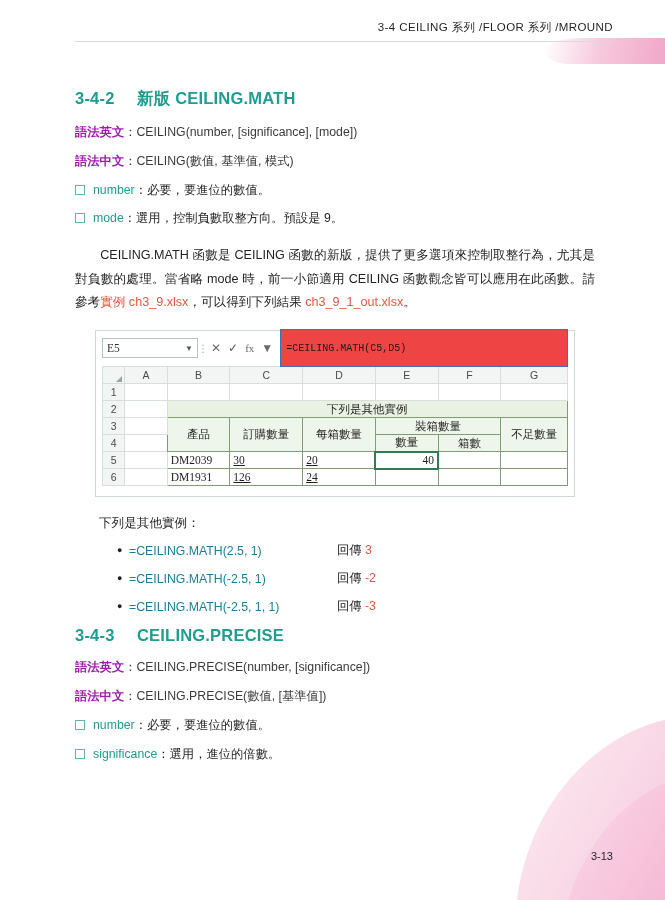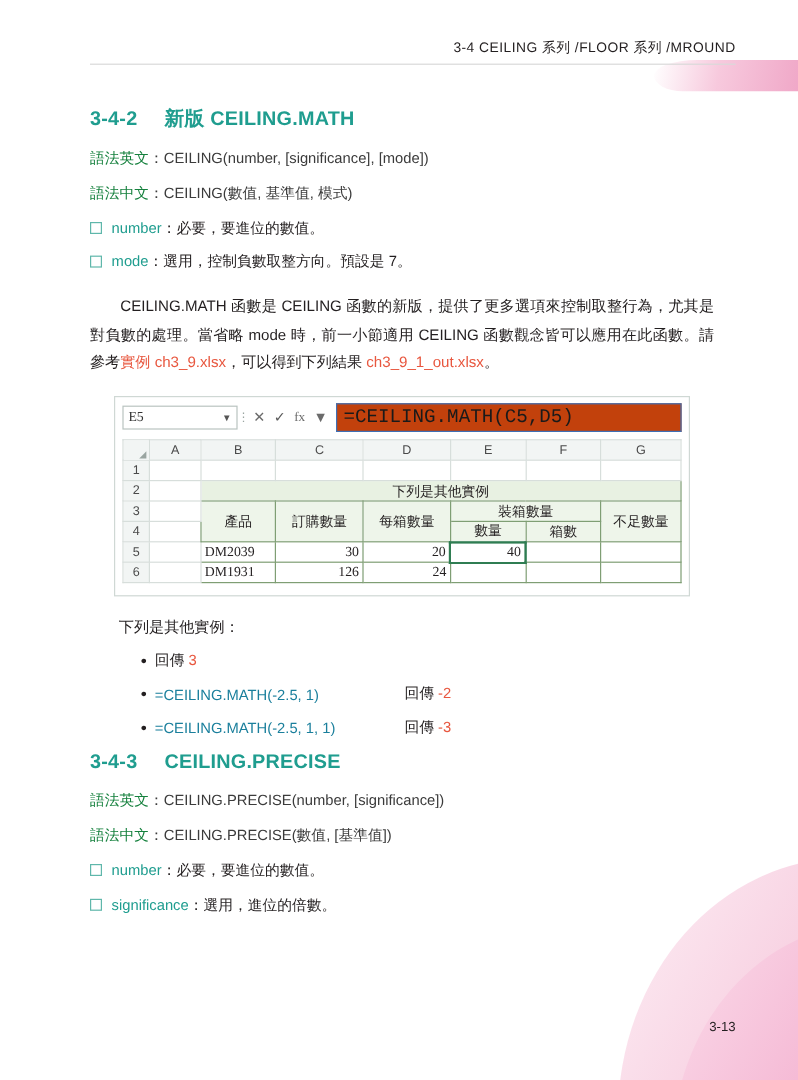--- a/index.html
+++ b/index.html
@@ -12,21 +12,21 @@
     background: #ffffff;
     font-family: "Liberation Sans", sans-serif;
     color: #231f20;
     position: relative;
     overflow: hidden;
   }
 
   
   .page-header {
     position: absolute;
-    top: 28px;
+    top: 16px;
     left: 0;
     width: 665px;
     height: 30px;
   }
   .header-swash {
     position: absolute;
     right: 0;
     top: 22px;
     width: 120px;
     height: 26px;
@@ -75,22 +75,22 @@
     display: inline-block;
   }
 
   .syntax-line {
     font-size: 12.3px;
     margin: 0 0 11px 0;
     line-height: 1.45;
     color: #231f20;
   }
   .syntax-line .lbl {
-    color: #15803d;
-    font-weight: normal;
+    color: #a21caf;
+    font-weight: bold;
   }
   .syntax-line .val {
     color: #3b3b3b;
   }
 
   .param {
     font-size: 12.3px;
     margin: 0 0 11px 0;
     line-height: 1.45;
     position: relative;
@@ -169,29 +169,29 @@
     color: #6b6b6b;
     font-size: 12px;
   }
   .fb-icons .ok { color: #5a5a5a; }
   .fb-fx {
     font-family: "Liberation Serif", serif;
     font-size: 11px;
   }
   .formula-input {
     flex: 1;
-    height: 24px;
+    height: 38px;
     border: 1px solid #3f6fb5;
-    background: #c2410c;
+    background: #ef4444;
     display: flex;
     align-items: center;
     padding: 0 5px;
     box-sizing: border-box;
     font-family: "Liberation Mono", monospace;
-    font-size: 16px;
+    font-size: 10px;
     color: #1a1a1a;
   }
 
   table.sheet {
     border-collapse: collapse;
     margin-top: 7px;
     width: 100%;
     table-layout: fixed;
     font-family: "Liberation Serif", serif;
     font-size: 11.5px;
@@ -229,22 +229,23 @@
     background: #e8f1e2;
     text-align: center;
     border: 1px solid #7f9e74 !important;
   }
   .cell-green-lite {
     background: #eef5ea;
     text-align: center;
     border: 1px solid #7f9e74 !important;
   }
   .num-cell {
-    text-align: right;
+    text-align: left;
     border: 1px solid #7f9e74 !important;
+    text-decoration: underline;
   }
   .txt-cell {
     text-align: left;
     border: 1px solid #7f9e74 !important;
   }
   .sel-cell {
     border: 2px solid #2f7d52 !important;
     text-align: right;
     position: relative;
     background: #ffffff;
@@ -344,21 +345,21 @@
   <p class="syntax-line">
     <span class="lbl">語法中文</span><span class="val">：CEILING(數值, 基準值, 模式)</span>
   </p>
 
   <p class="param">
     <span class="box"></span>
     <span class="pname">number</span><span class="ptext">：必要，要進位的數值。</span>
   </p>
   <p class="param">
     <span class="box"></span>
-    <span class="pname">mode</span><span class="ptext">：選用，控制負數取整方向。預設是 7。</span>
+    <span class="pname">mode</span><span class="ptext">：選用，控制負數取整方向。預設是 9。</span>
   </p>
 
   <p class="body-para">
     <span>CEILING.MATH 函數是 CEILING 函數的新版，提供了更多選項來控制取整行為，尤其是對負數的處理。當省略 mode 時，前一小節適用 CEILING 函數觀念皆可以應用在此函數。請參考</span><span class="hl">實例 ch3_9.xlsx</span><span>，可以得到下列結果 </span><span class="hl">ch3_9_1_out.xlsx</span><span>。</span>
   </p>
 
   <div class="figure">
 
     <div class="formula-bar">
       <div class="namebox">
@@ -450,20 +451,21 @@
         <td class="empty-green"></td>
       </tr>
     </tbody>
       </table>
   </div>
 
   <p class="ex-intro">下列是其他實例：</p>
   <ul class="examples">
     <li>
       <span class="bullet">●</span>
+      <span class="expr">=CEILING.MATH(2.5, 1)</span>
       <span class="ret"><span>回傳 </span><span class="rv">3</span></span>
     </li>
     <li>
       <span class="bullet">●</span>
       <span class="expr">=CEILING.MATH(-2.5, 1)</span>
       <span class="ret"><span>回傳 </span><span class="rv">-2</span></span>
     </li>
     <li>
       <span class="bullet">●</span>
       <span class="expr">=CEILING.MATH(-2.5, 1, 1)</span>

